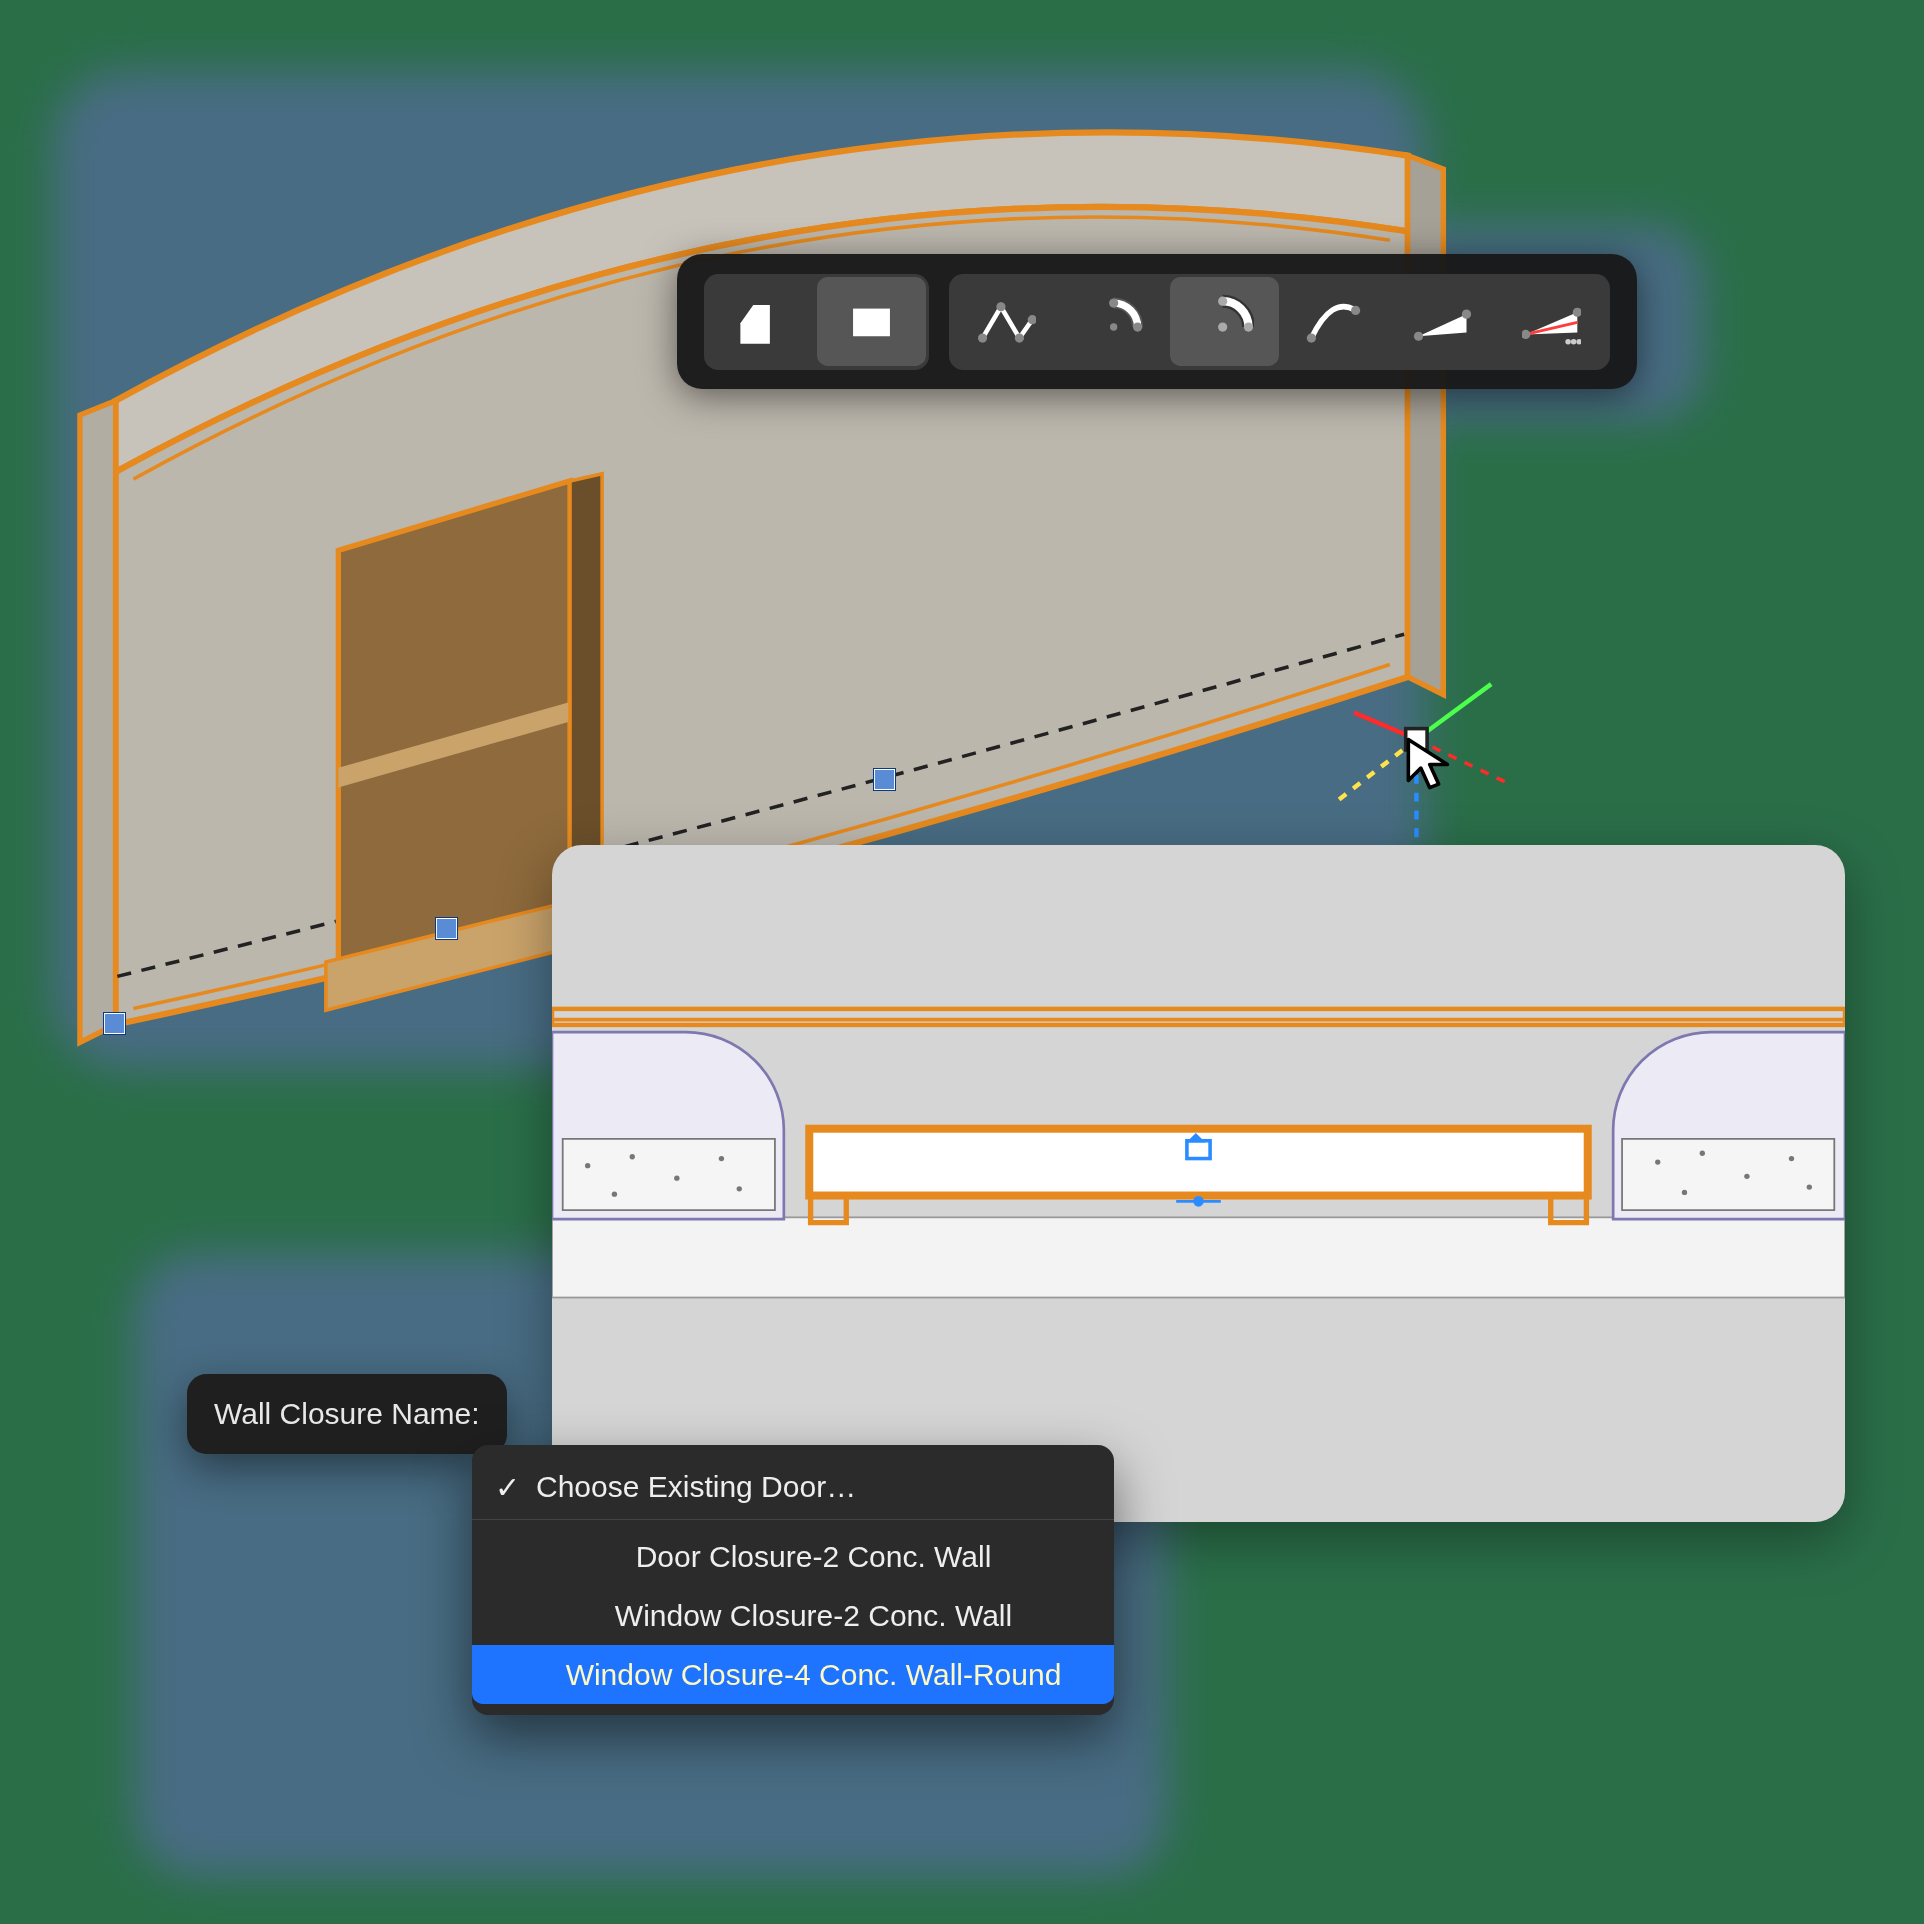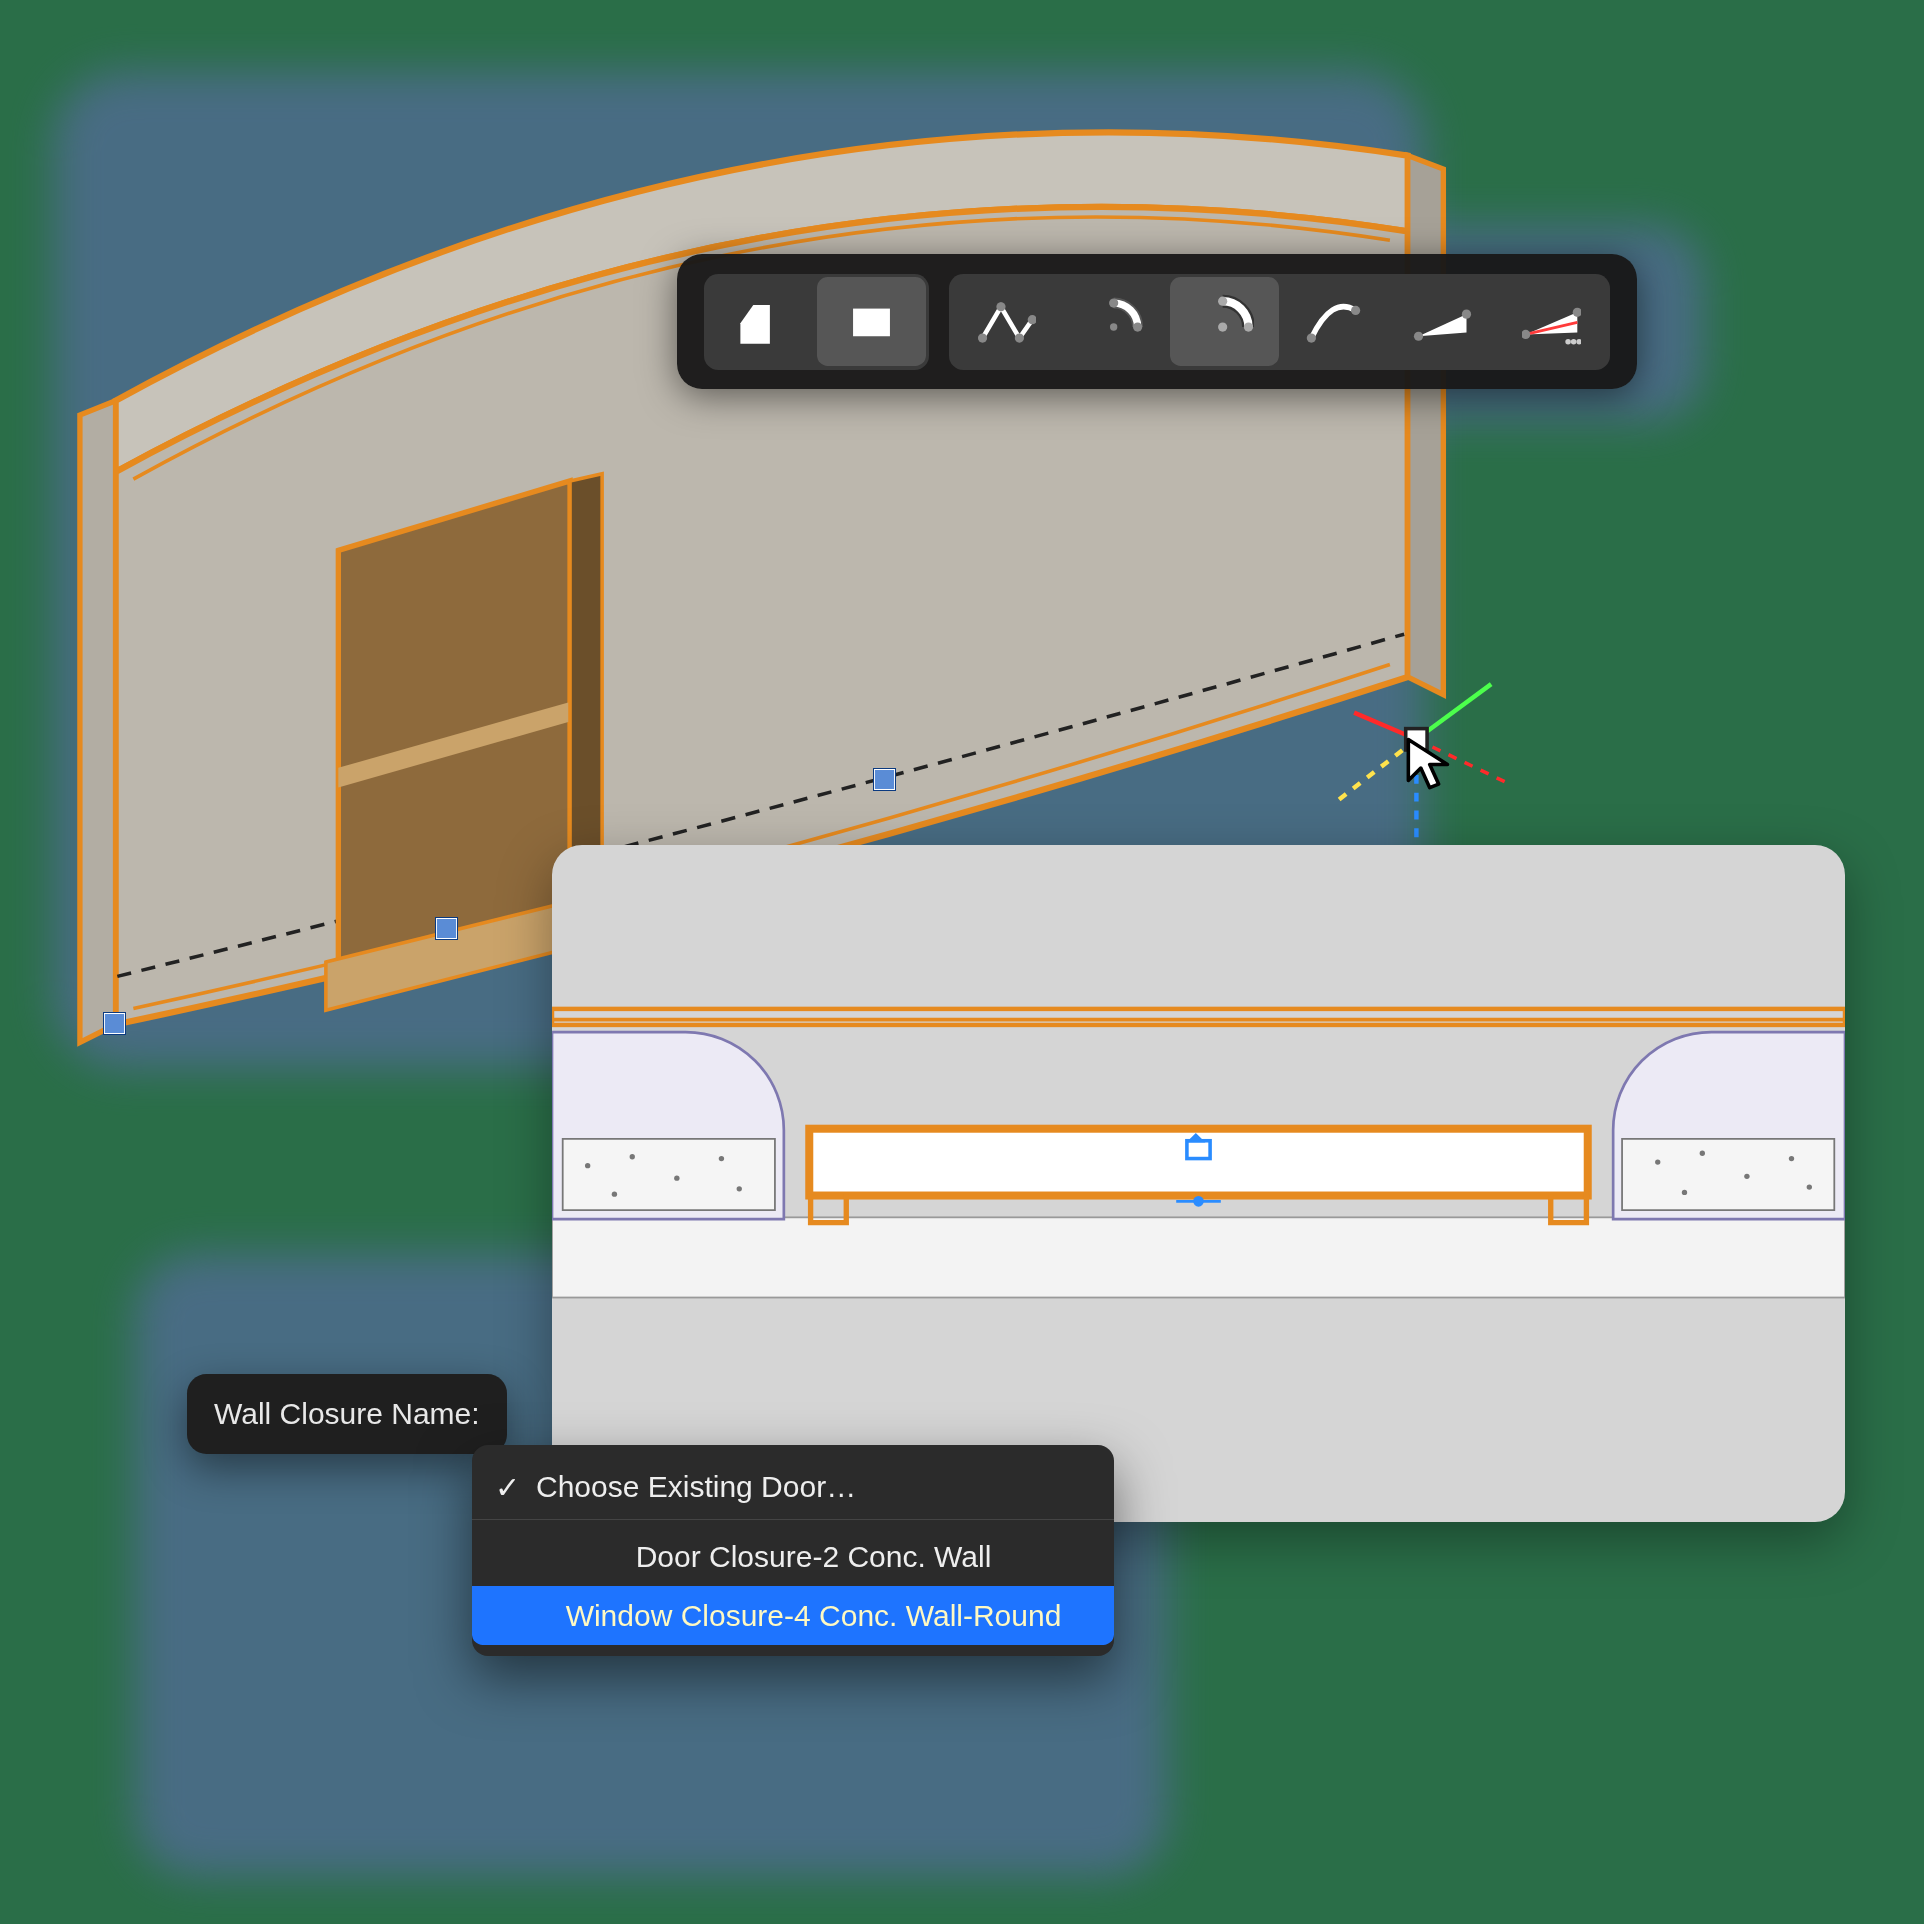--- a/index.html
+++ b/index.html
@@ -263,17 +263,18 @@
   <div class="closureBar">
     <span>Wall Closure Name:</span>
   </div>
 
   <div class="menu">
     <div class="top">
       <span class="chk">✓</span>
       <span>Choose Existing Door…</span>
     </div>
     <div class="item"><span>Door Closure-2 Conc. Wall</span></div>
+    <div class="item"><span>Window Closure-2 Conc. Wall</span></div>
     <div class="item hl"><span>Window Closure-4 Conc. Wall-Round</span></div>
   </div>
 
 </div>
 
 
 </body></html>

